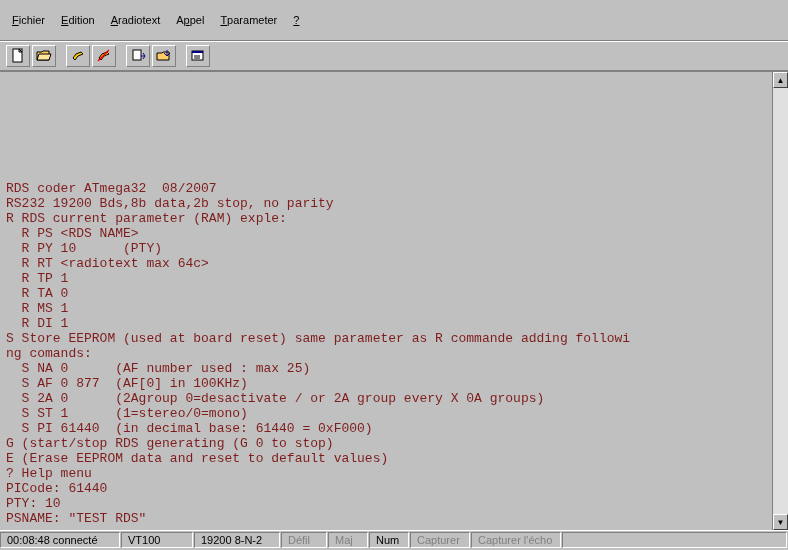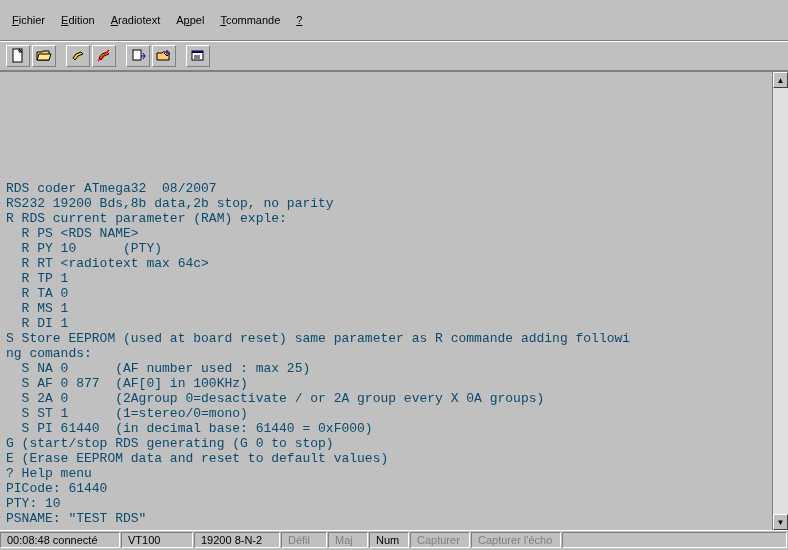--- a/index.html
+++ b/index.html
@@ -55,21 +55,21 @@
   position: relative;
   border-top: 1px solid #808080;
 }
 .terminal-inner {
   position: absolute;
   inset: 0 16px 0 0;
   padding: 4px 6px;
   font-family: "Courier New", monospace;
   font-size: 13px;
   line-height: 15px;
-  color: #0c4a6e;
+  color: #7f1d1d;
   white-space: pre;
   overflow: hidden;
 }
 .scrollbar {
   position: absolute;
   right: 0; top: 0; bottom: 0;
   width: 16px;
   background: #c0c0c0;
   border-left: 1px solid #808080;
   display: flex;
@@ -112,21 +112,21 @@
 .status-cell.flex { flex: 1; }
 </style>
 </head>
 <body>
 
 <div class="menubar">
   <div class="menu-item"><u>F</u><span></span><span>ichier</span></div>
   <div class="menu-item"><u>E</u><span>dition</span></div>
   <div class="menu-item"><u>A</u><span>radiotext</span></div>
   <div class="menu-item">A<u>p</u><span>pel</span></div>
-  <div class="menu-item"><u>T</u><span>commande</span></div>
+  <div class="menu-item"><u>T</u><span>parameter</span></div>
   <div class="menu-item"><u>?</u></div>
 </div>
 
 <div class="toolbar">
   <div class="tb-btn">
     <svg viewBox="0 0 16 16">
         <rect x="3" y="1" width="9" height="13" fill="#fff" stroke="#000"></rect>
         <path d="M9 1 L12 4 L9 4 Z" fill="#c0c0c0" stroke="#000"></path>
       </svg>
   </div>

